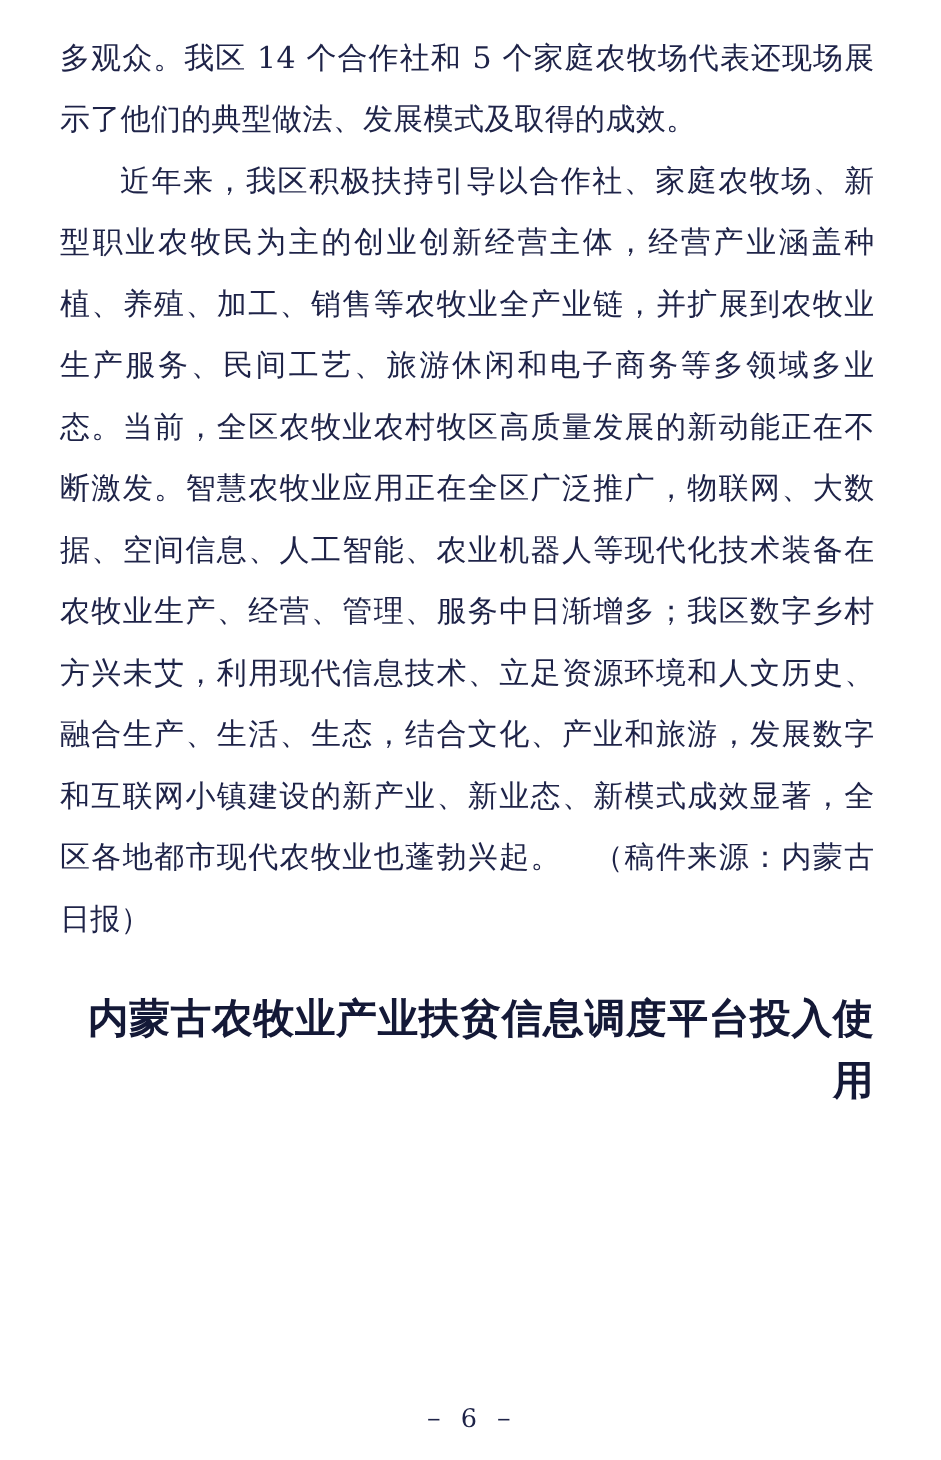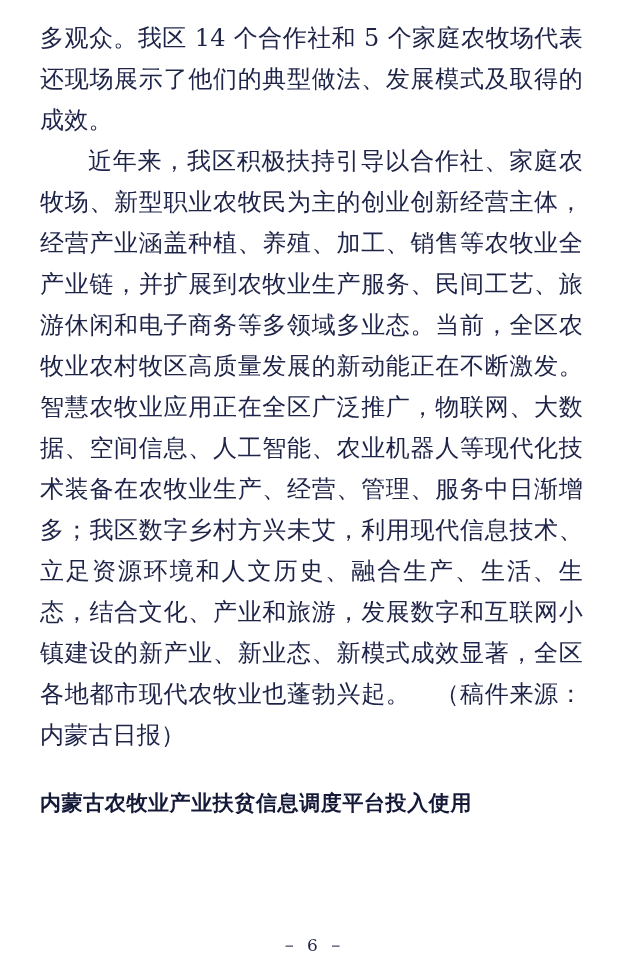--- a/index.html
+++ b/index.html
@@ -15,37 +15,37 @@
     overflow: hidden;
   }
   .page {
     position: relative;
     width: 627px;
     height: 973px;
     box-sizing: border-box;
     padding: 18px 44px 0 40px;
   }
   .para {
-    font-size: 24px;
+    font-size: 20px;
     line-height: 41px;
     text-align: justify;
     text-justify: inter-ideograph;
     letter-spacing: 0.2px;
     margin: 0;
     color: #1e2348;
     font-weight: 400;
   }
   .para.indent {
     text-indent: 2em;
   }
   .section-title {
-    font-size: 21px;
+    font-size: 27px;
     line-height: 41px;
     font-weight: bold;
-    text-align: left;
+    text-align: right;
     margin: 26px 0 4px 0;
     color: #141937;
     letter-spacing: 0.6px;
   }
   .footer {
     position: absolute;
     left: 0;
     right: 0;
     bottom: 16px;
     text-align: center;

